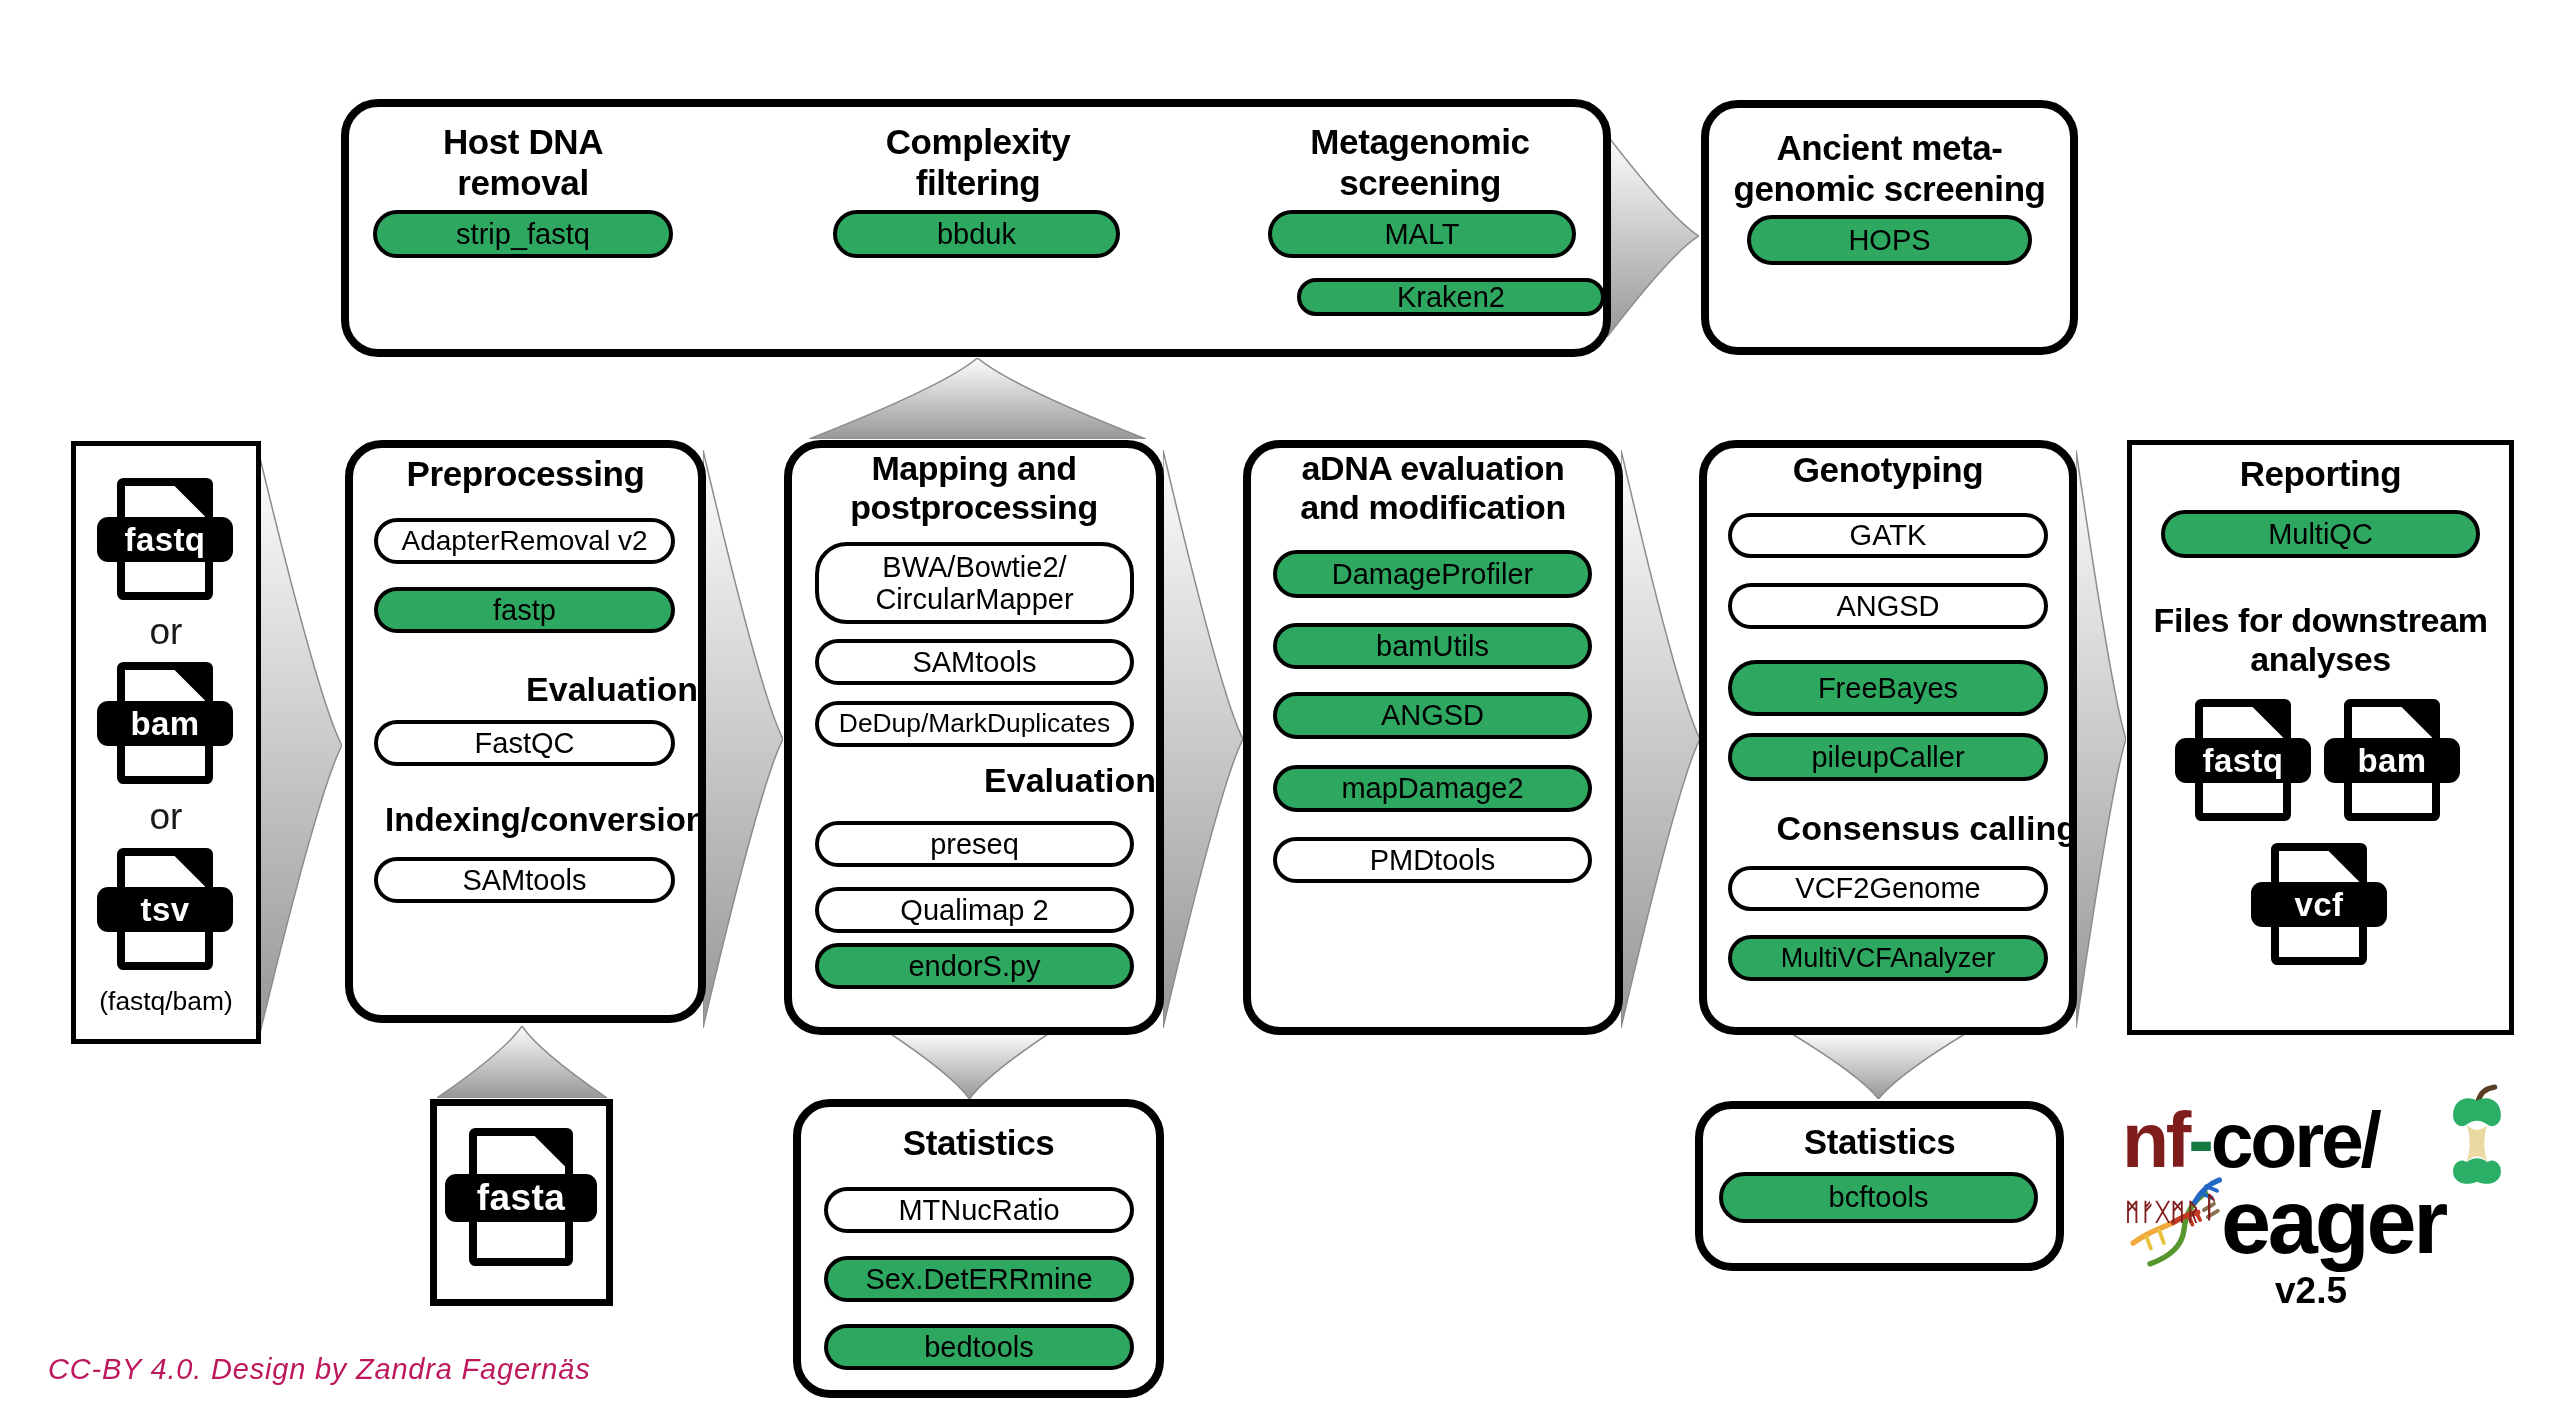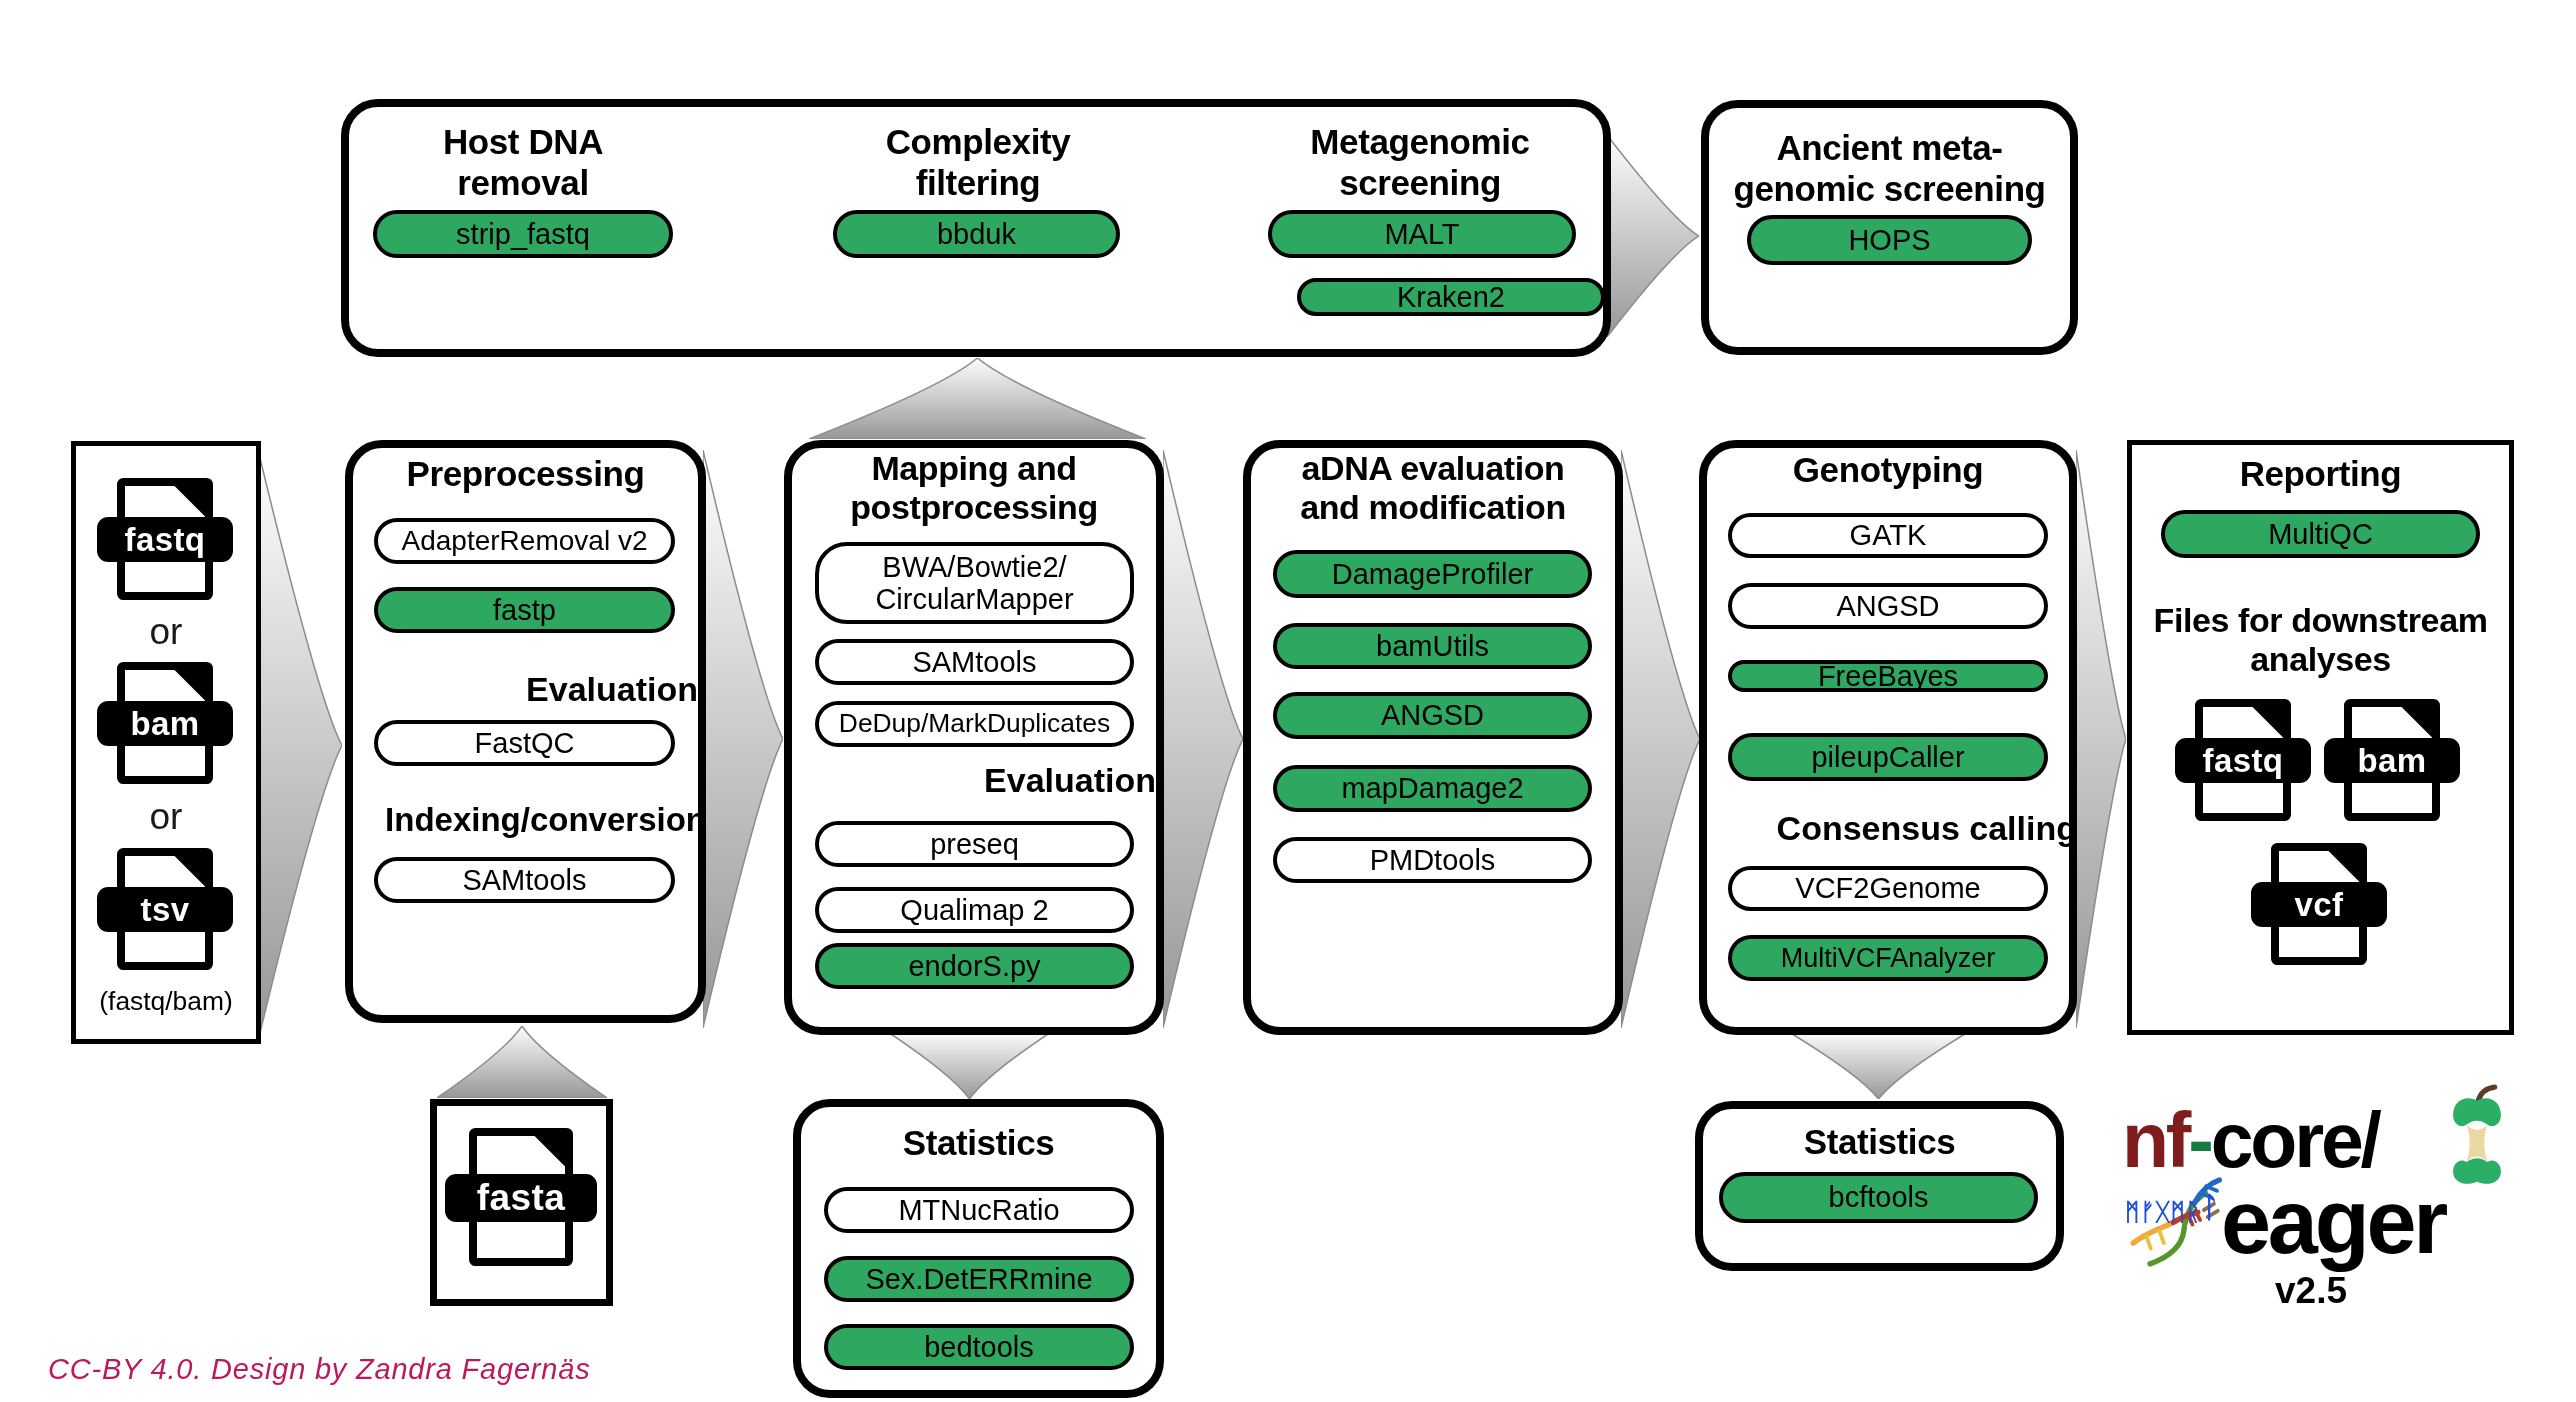--- a/index.html
+++ b/index.html
@@ -26,21 +26,21 @@
   .file.big{width:152px;height:138px;}
   .file.big .page{left:24px;width:104px;height:138px;}
   .file.big .band{top:46px;height:48px;font-size:37px;}
   .ortext{position:absolute;font-size:37px;color:#1a1a1a;text-align:center;}
   .note{position:absolute;font-size:26.4px;color:#000;text-align:center;}
   .logo1{position:absolute;font-weight:bold;font-size:77px;letter-spacing:-3.2px;white-space:nowrap;}
   .logo1 .nf{color:#7f1d1d;}
   .logo1 .dash{color:#157a42;}
   .logo2{position:absolute;font-weight:bold;font-size:90px;letter-spacing:-3.2px;color:#000;}
   .ver{position:absolute;font-weight:bold;font-size:37px;text-align:center;}
-  .runes{position:absolute;color:#1d4ed8;font-size:24px;font-weight:bold;letter-spacing:0.8px;}
+  .runes{position:absolute;color:#7f1d1d;font-size:24px;font-weight:bold;letter-spacing:0.8px;}
   .credit{position:absolute;left:48px;top:1353px;font-size:29px;color:#be185d;font-style:italic;letter-spacing:0.8px;}
 </style>
 </head>
 <body>
 
 <div id="canvas">
 
   <svg width="0" height="0" style="position:absolute">
     <defs>
       <linearGradient id="fg" x1="0" y1="0" x2="0" y2="1">
@@ -162,21 +162,21 @@
   <div class="pill g" style="left:1273px;top:550px;width:319px;height:48px">DamageProfiler</div>
   <div class="pill g" style="left:1273px;top:623px;width:319px;height:46px">bamUtils</div>
   <div class="pill g" style="left:1273px;top:692px;width:319px;height:47px">ANGSD</div>
   <div class="pill g" style="left:1273px;top:765px;width:319px;height:47px">mapDamage2</div>
   <div class="pill" style="left:1273px;top:837px;width:319px;height:46px">PMDtools</div>
 
   <div class="bx" style="left:1699px;top:440px;width:378px;height:595px"></div>
   <div class="hdr" style="left:1707px;top:450px;width:362px">Genotyping</div>
   <div class="pill" style="left:1728px;top:513px;width:320px;height:45px">GATK</div>
   <div class="pill" style="left:1728px;top:583px;width:320px;height:46px">ANGSD</div>
-  <div class="pill g" style="left:1728px;top:660px;width:320px;height:32px">FreeBayes</div>
+  <div class="pill g" style="left:1728px;top:660px;width:320px;height:56px">FreeBayes</div>
   <div class="pill g" style="left:1728px;top:733px;width:320px;height:48px">pileupCaller</div>
   <div class="sub" style="left:1699px;top:809px;width:378px">Consensus calling</div>
   <div class="pill" style="left:1728px;top:866px;width:320px;height:45px">VCF2Genome</div>
   <div class="pill g" style="left:1728px;top:935px;width:320px;height:46px;font-size:27px">MultiVCFAnalyzer</div>
 
   <div class="bx sharp" style="left:2127px;top:440px;width:387px;height:595px"></div>
   <div class="hdr" style="left:2135px;top:454px;width:371px">Reporting</div>
   <div class="pill g" style="left:2161px;top:510px;width:319px;height:48px">MultiQC</div>
   <div class="hdr" style="left:2131px;top:601px;width:379px;font-size:34px">
     <div>Files for downstream</div>

